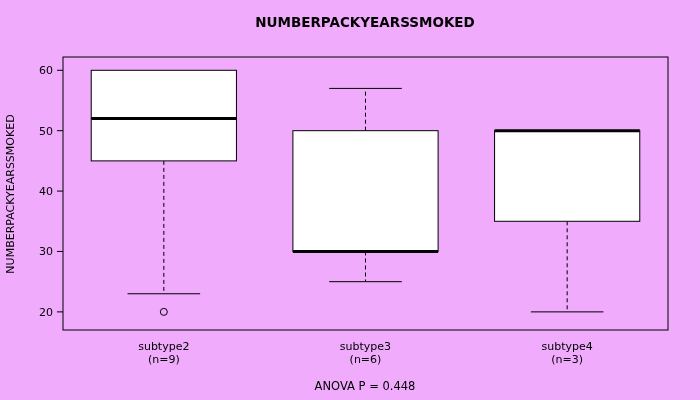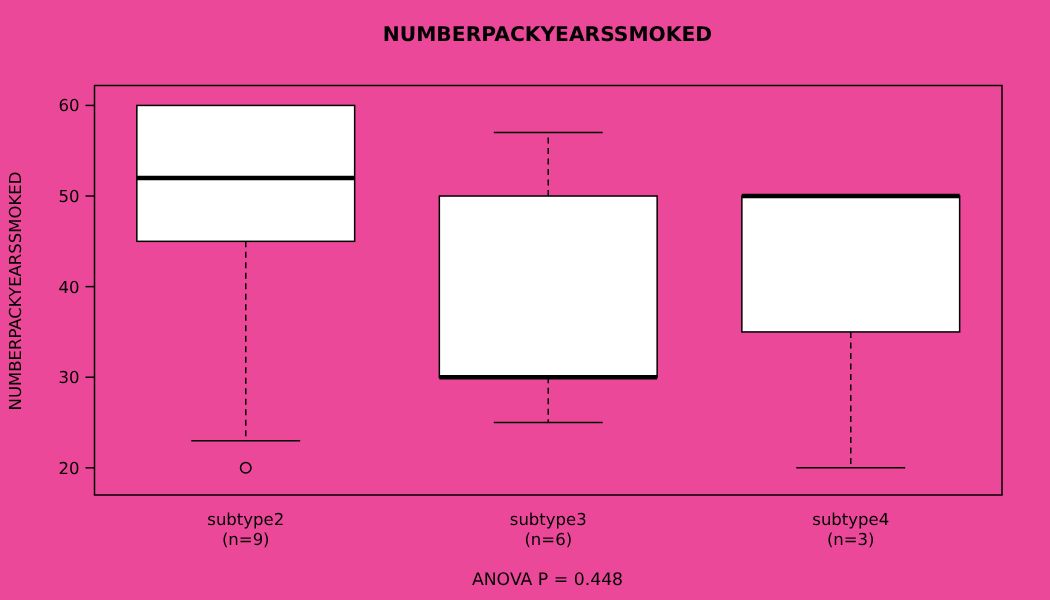--- a/index.html
+++ b/index.html
@@ -1,16 +1,16 @@
 <!DOCTYPE html>
 <html><head>
 <meta charset="utf-8">
 <style>
   html,body{margin:0;padding:0;background:#ffffff;}
-  #page{position:relative;width:700px;height:400px;background:#ec4899;
+  #page{position:relative;width:700px;height:400px;background:#f0abfc;
         font-family:"DejaVu Sans",sans-serif;color:#000;overflow:hidden;text-align:center;}
   svg text{font-family:"DejaVu Sans",sans-serif;fill:#000;}
 </style>
 </head>
 <body>
 
 <div id="page">
   <svg width="700" height="400" viewBox="0 0 700 400">
     <text x="365" y="27" text-anchor="middle" font-size="13.5" font-weight="bold">NUMBERPACKYEARSSMOKED</text>
     <text x="14" y="194" transform="rotate(-90 14 194)" text-anchor="middle" font-size="11">NUMBERPACKYEARSSMOKED</text>

